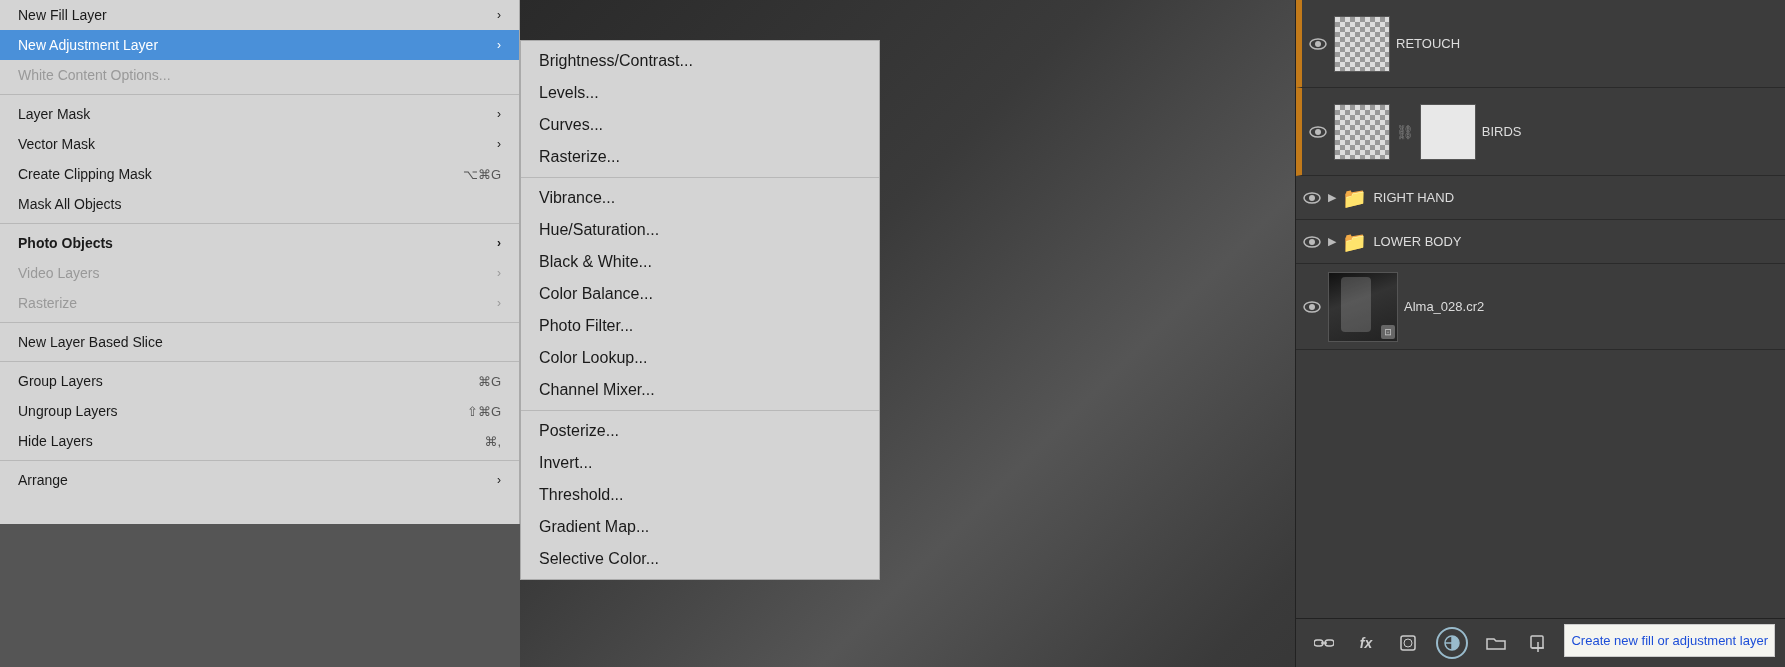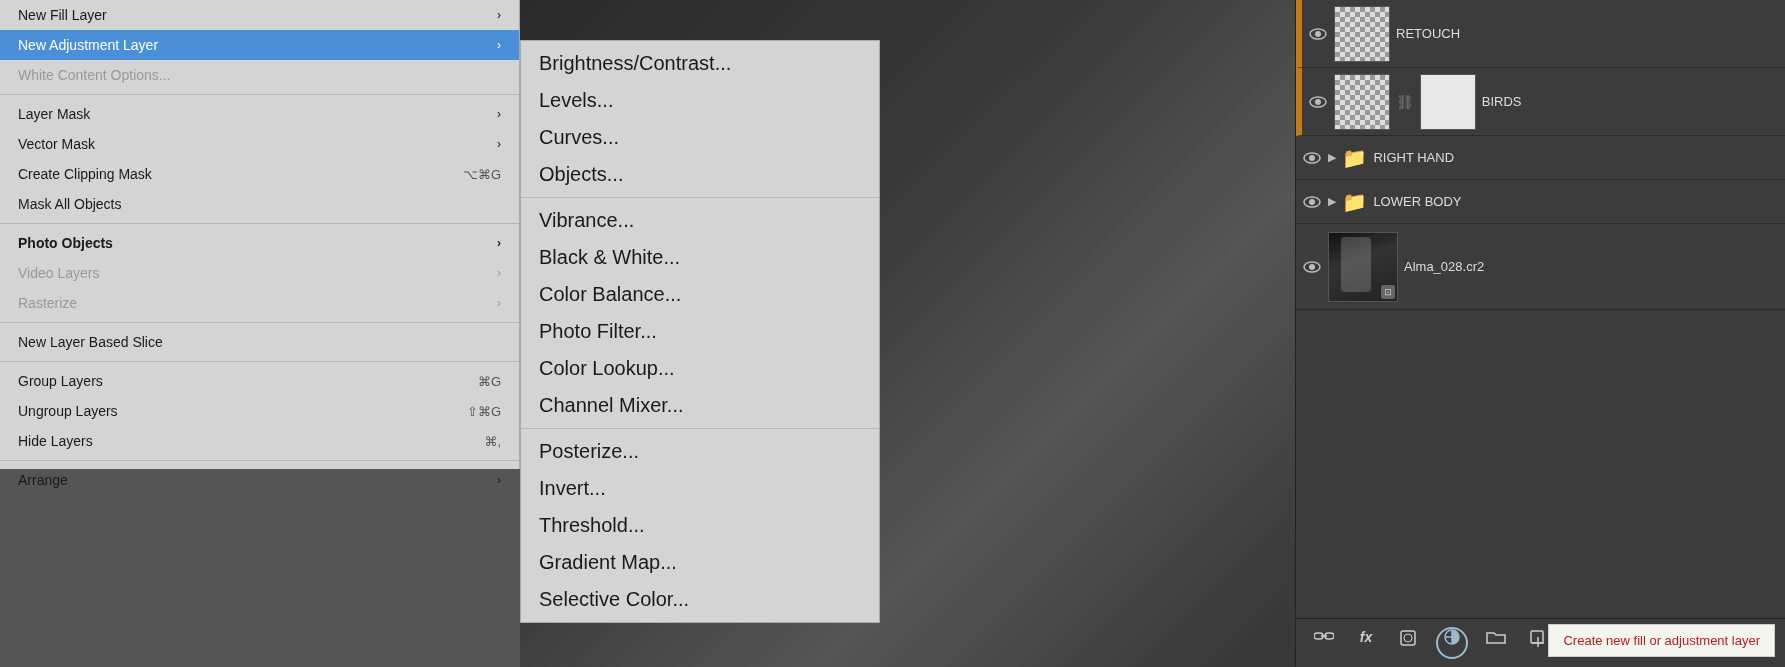--- a/index.html
+++ b/index.html
@@ -10,21 +10,21 @@
       font-family: -apple-system, BlinkMacSystemFont, 'Helvetica Neue', Arial, sans-serif;
       font-size: 14px;
       overflow: hidden;
       display: flex;
     }
 
     
     .menu-panel {
       width: 520px;
       background: #d4d4d4;
-      height: 469px;
+      height: 524px;
       position: relative;
       border-right: 1px solid #aaa;
       flex-shrink: 0;
     }
 
     .menu-item {
       padding: 7px 18px;
       color: #1a1a1a;
       cursor: pointer;
       display: flex;
@@ -73,21 +73,21 @@
       background: #d4d4d4;
       border: 1px solid #aaa;
       z-index: 10;
       padding: 4px 0;
     }
 
     .submenu-item {
       padding: 7px 18px;
       color: #1a1a1a;
       cursor: pointer;
-      font-size: 20px;
+      font-size: 16px;
       display: flex;
       align-items: center;
       justify-content: space-between;
     }
 
     .submenu-separator {
       height: 1px;
       background: #b8b8b8;
       margin: 4px 0;
     }
@@ -116,21 +116,21 @@
       height: 667px;
       background: #3c3c3c;
       border-left: 1px solid #222;
       display: flex;
       flex-direction: column;
     }
 
     .layer-row {
       display: flex;
       align-items: center;
-      height: 68px;
+      height: 88px;
       border-bottom: 1px solid #2a2a2a;
       padding: 0 6px;
       gap: 6px;
       flex-shrink: 0;
     }
 
     .layer-row.has-orange-bar {
       border-left: 6px solid #c27a1a;
     }
 
@@ -198,43 +198,44 @@
       display: flex;
       align-items: center;
       gap: 14px;
       flex-shrink: 0;
     }
 
     .footer-icon {
       width: 28px;
       height: 28px;
       display: flex;
+      align-items: center;
       justify-content: center;
       color: #ccc;
       font-size: 16px;
       cursor: pointer;
       border-radius: 3px;
     }
 
     .footer-icon.highlighted {
       border: 2px solid #9bc;
       border-radius: 50%;
       color: #9bc;
     }
 
     
     .tooltip {
       position: absolute;
       bottom: 10px;
       right: 10px;
       background: #f5f5f0;
       border: 1px solid #ccc;
-      padding: 8px 14px;
+      padding: 8px 6px;
       font-size: 13px;
-      color: #b91c1c;
+      color: #1d4ed8;
       white-space: nowrap;
       z-index: 100;
     }
 
     .layer-row.folder-row {
       height: 40px;
     }
 
     .layer-thumbnail.photo-large {
       width: 70px;
@@ -336,25 +337,28 @@
     <div class="submenu-item">
       <span>Brightness/Contrast...</span>
     </div>
     <div class="submenu-item">
       <span>Levels...</span>
     </div>
     <div class="submenu-item">
       <span>Curves...</span>
     </div>
     <div class="submenu-item">
-      <span>Objects...</span>
+      <span>Rasterize...</span>
     </div>
     <div class="submenu-separator"></div>
     <div class="submenu-item">
       <span>Vibrance...</span>
+    </div>
+    <div class="submenu-item">
+      <span>Hue/Saturation...</span>
     </div>
     <div class="submenu-item">
       <span>Black &amp; White...</span>
     </div>
     <div class="submenu-item">
       <span>Color Balance...</span>
     </div>
     <div class="submenu-item">
       <span>Photo Filter...</span>
     </div>

